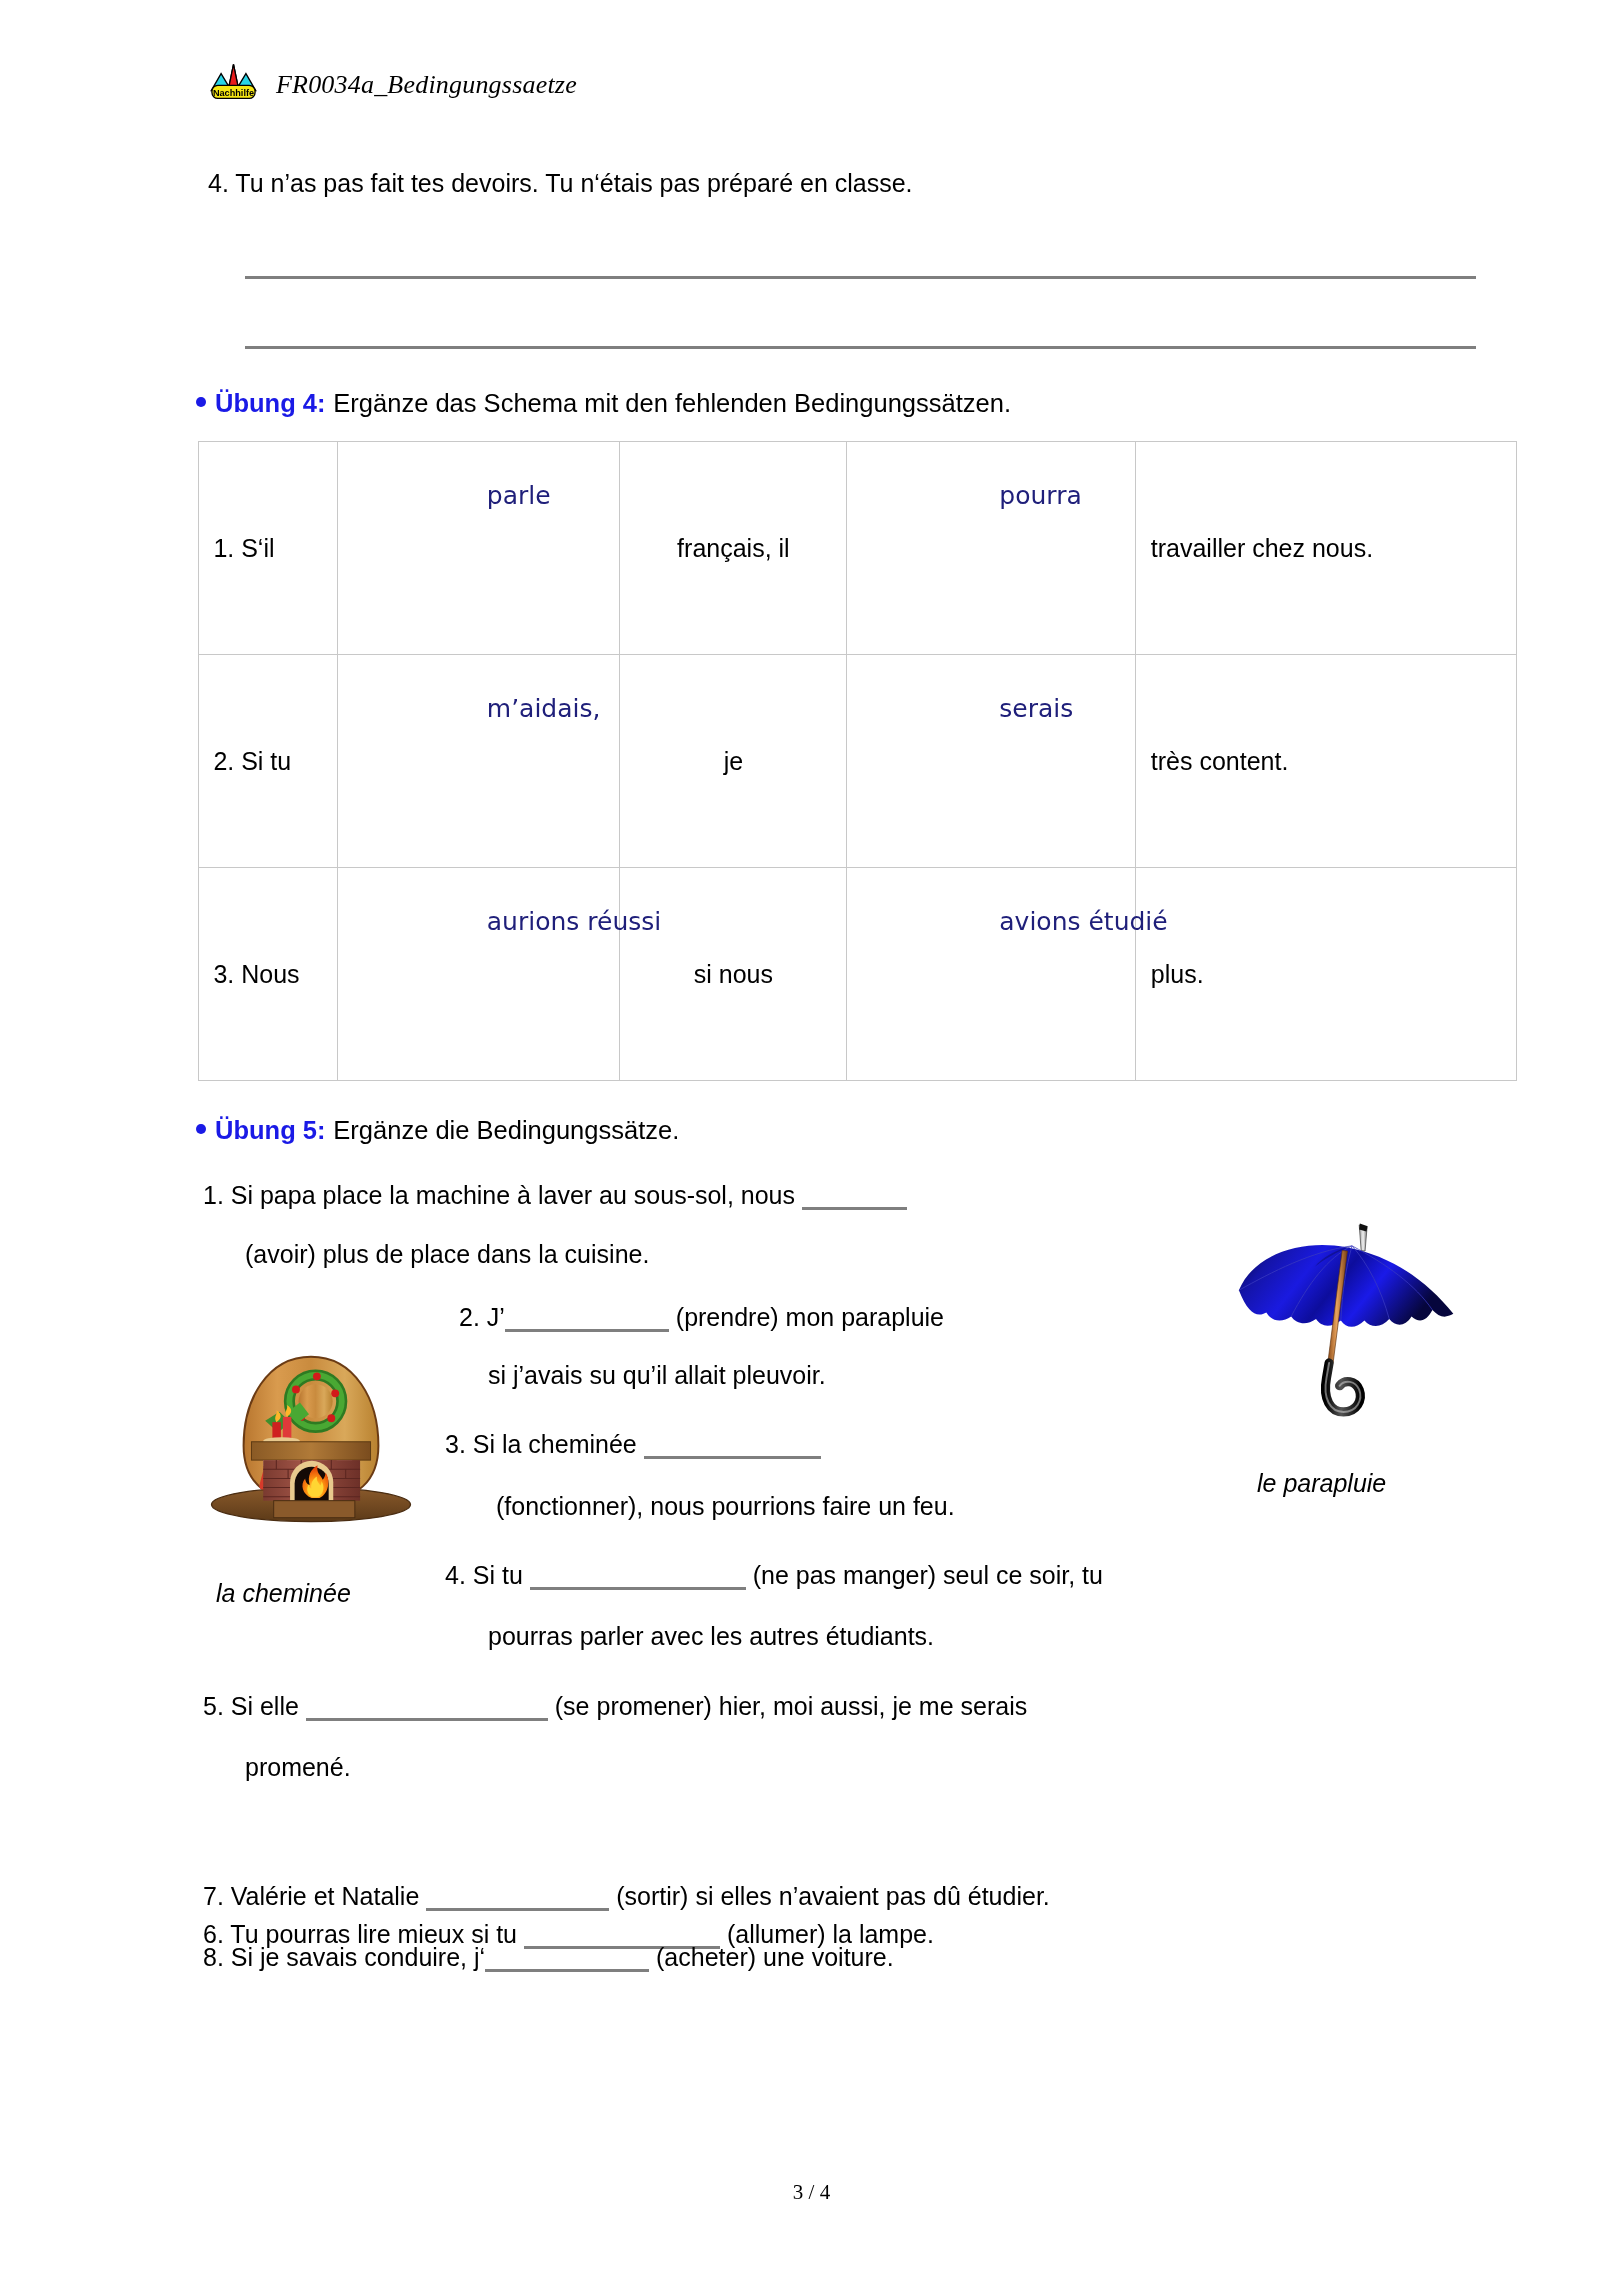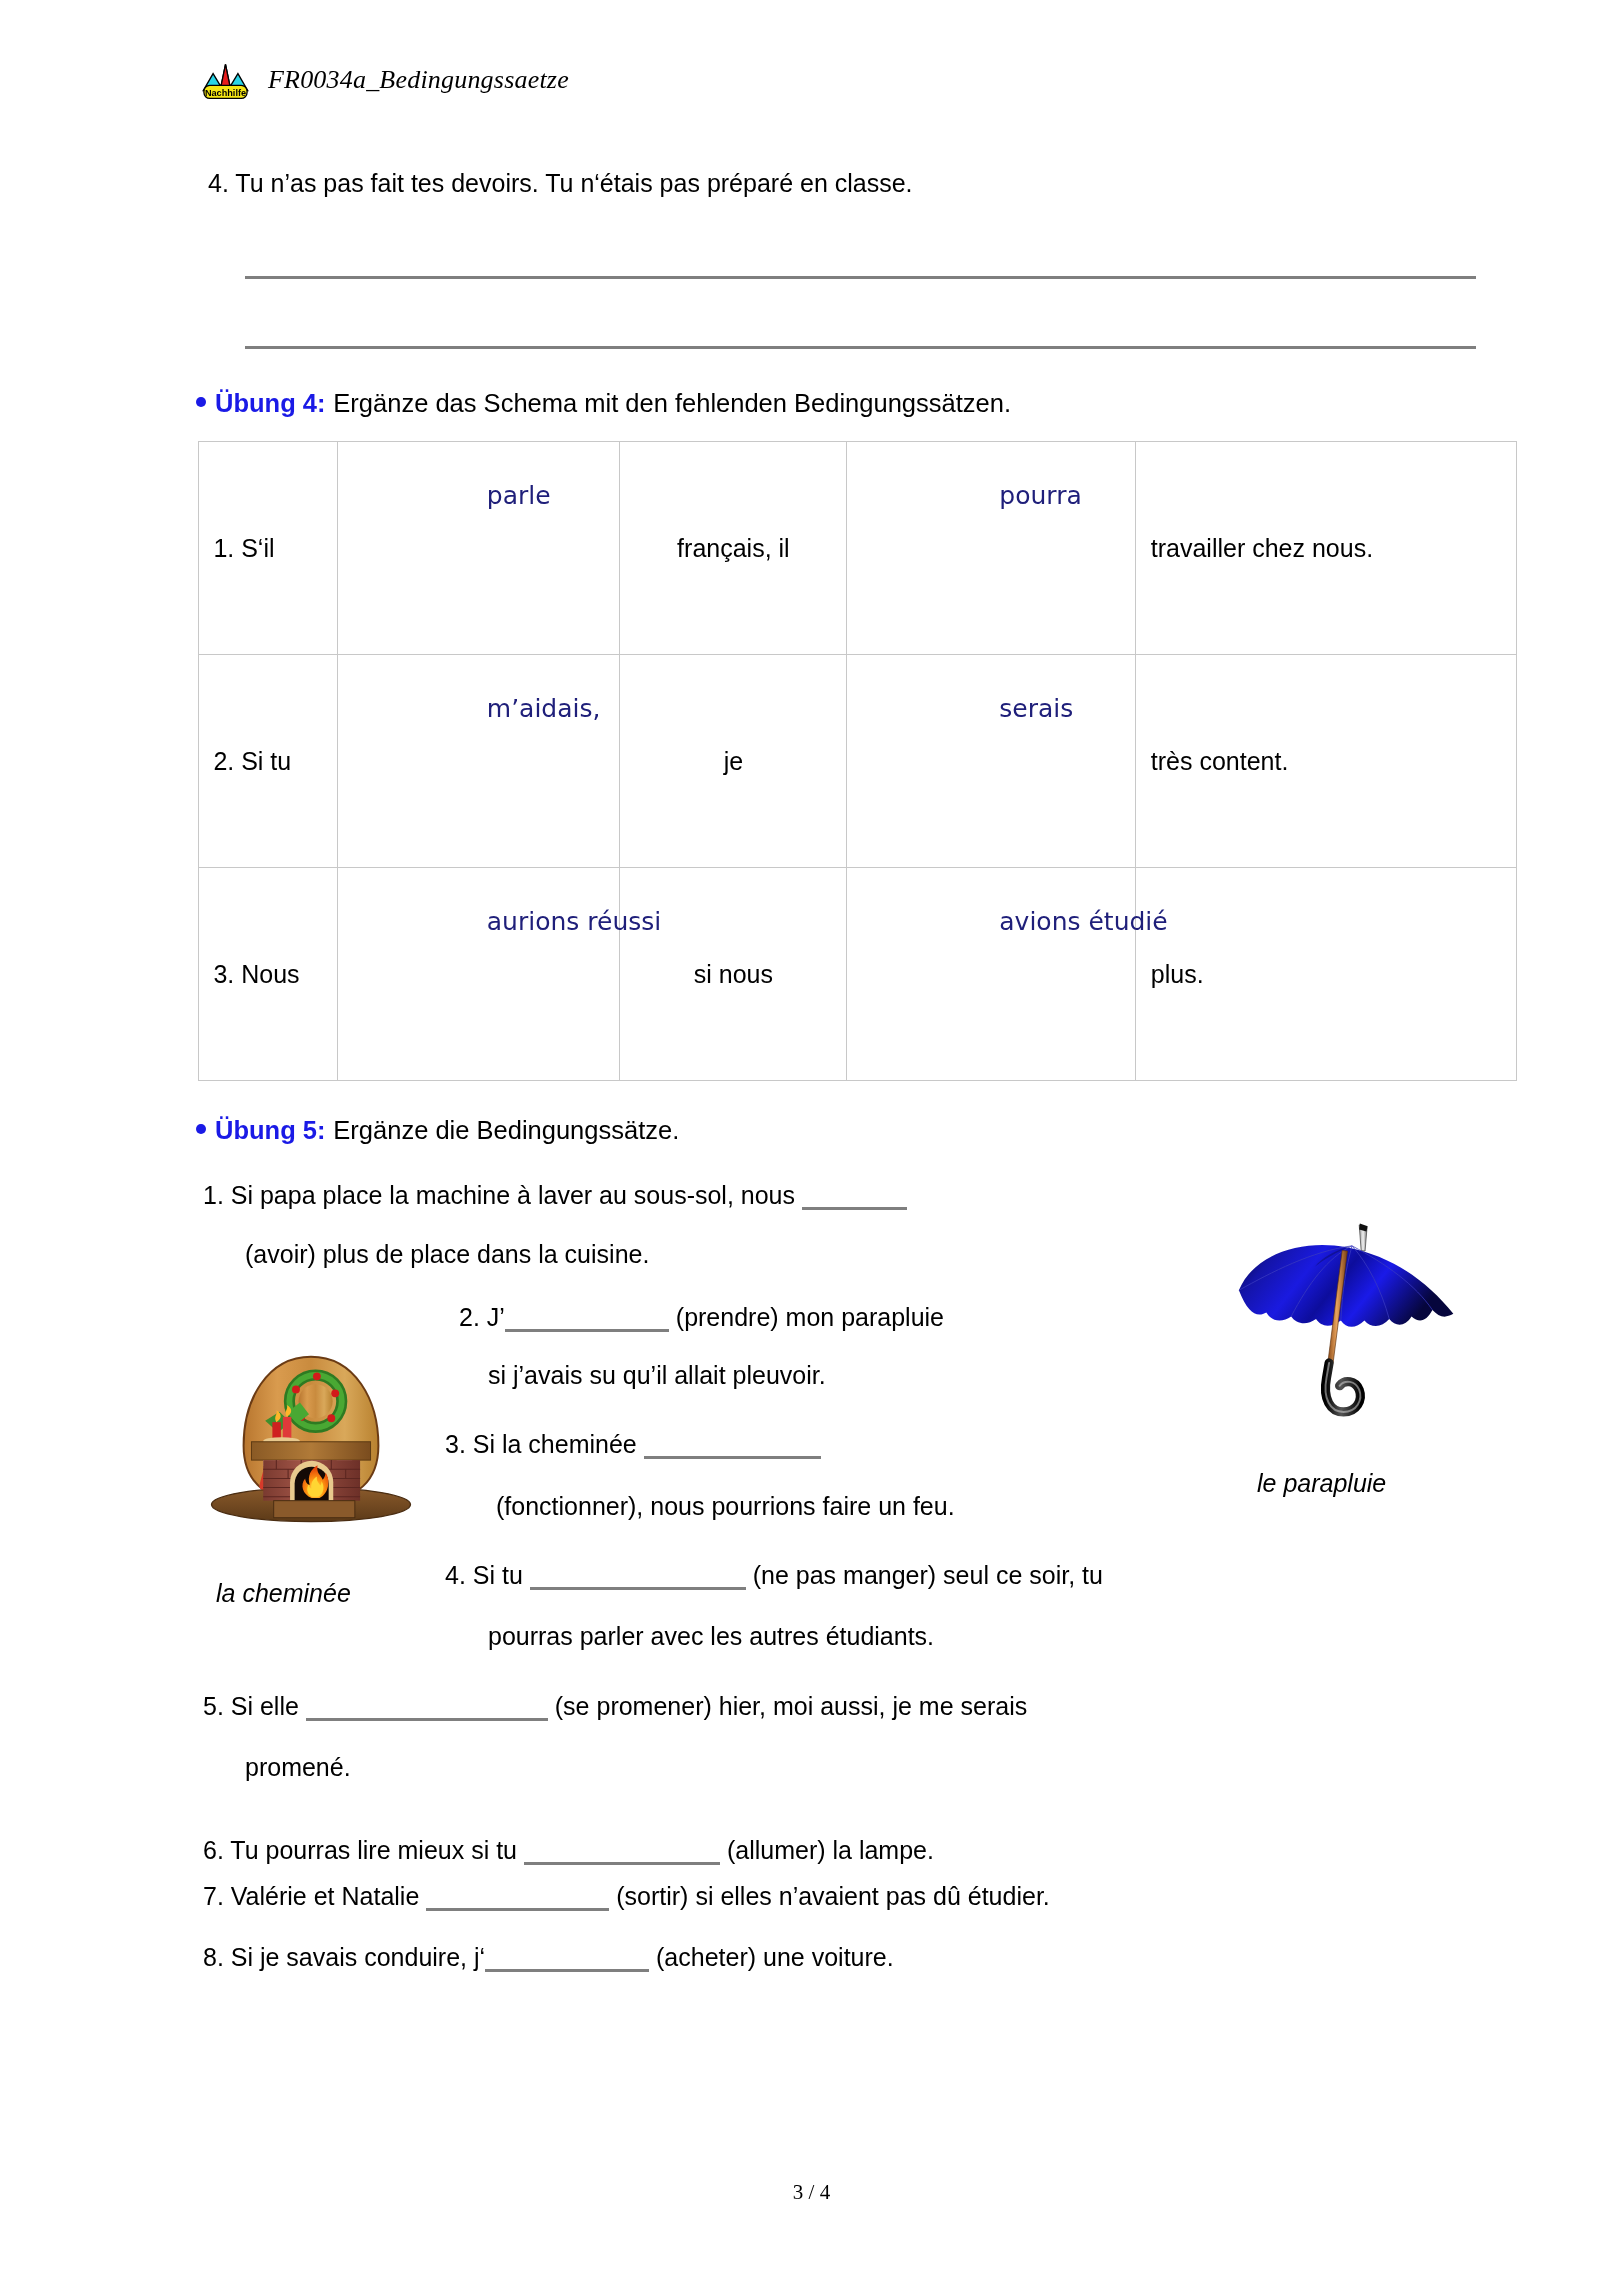--- a/index.html
+++ b/index.html
@@ -12,24 +12,24 @@
     height: 2295px;
     position: relative;
     font-family: "Liberation Sans", sans-serif;
     color: #000000;
     overflow: hidden;
   }
 
   
   .header {
     position: absolute;
-    left: 200px;
+    left: 208px;
     top: 59px;
     display: flex;
-    align-items: center;
+    align-items: flex-end;
     gap: 17px;
   }
   .logo {
     width: 51px;
     height: 41px;
     position: relative;
     flex: 0 0 auto;
   }
   .logo svg { display: block; }
   .doc-title {
@@ -336,21 +336,21 @@
 </div>
 <div class="row" style="left:488px; top:1622px;">pourras parler avec les autres étudiants.</div>
 
 <div class="row" style="left:203px; top:1692px;">
   <span>5. Si elle</span>
   <span class="blank" style="width:242px;"></span>
   <span>(se promener) hier, moi aussi, je me serais</span>
 </div>
 <div class="row" style="left:245px; top:1753px;">promené.</div>
 
-<div class="row" style="left:203px; top:1836px;">
+<div class="row" style="left:203px; top:1920px;">
   <span>6. Tu pourras lire mieux si tu</span>
   <span class="blank" style="width:196px;"></span>
   <span>(allumer) la lampe.</span>
 </div>
 
 <div class="row" style="left:203px; top:1882px;">
   <span>7. Valérie et Natalie</span>
   <span class="blank" style="width:183px;"></span>
   <span>(sortir) si elles n’avaient pas dû étudier.</span>
 </div>

